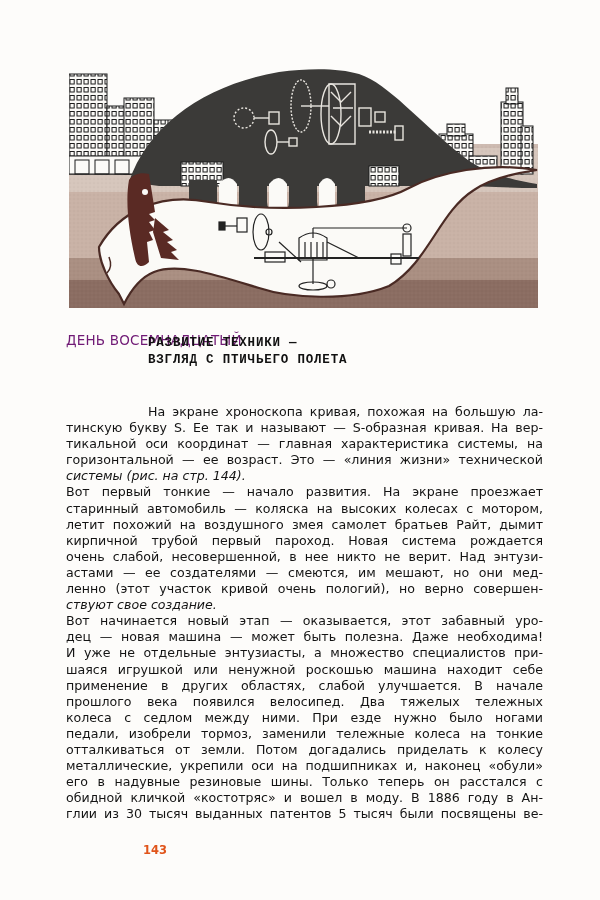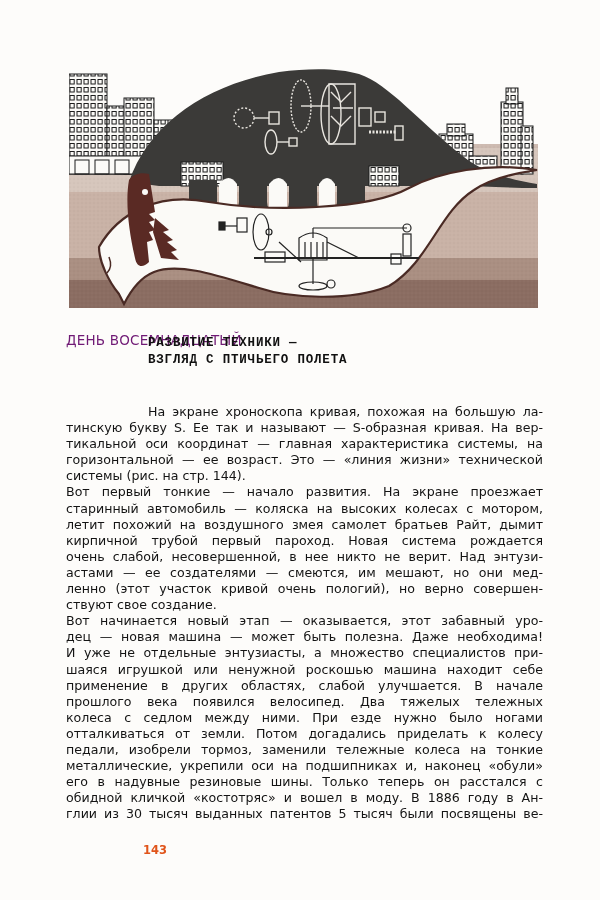--- a/index.html
+++ b/index.html
@@ -58,20 +58,21 @@
     .line {
       display: block;
       text-align: justify;
       text-align-last: justify;
       white-space: nowrap;
       height: 16.1px;
       overflow: visible;
     }
     .line.last {
       text-align-last: left;
+      font-style: italic;
     }
     .line.indent {
       padding-left: 82px;
       margin-top: 25px;
     }
     .page-number {
       position: absolute;
       left: 143px;
       top: 843px;
       font-family: "DejaVu Sans", sans-serif;
@@ -220,22 +221,22 @@
     <span class="line last">ствуют свое создание.</span>
   </div>
   <div>
     <span class="line">Вот начинается новый этап — оказывается, этот забавный уро-</span>
     <span class="line">дец — новая машина — может быть полезна. Даже необходима!</span>
     <span class="line">И уже не отдельные энтузиасты, а множество специалистов при-</span>
     <span class="line">шаяся игрушкой или ненужной роскошью машина находит себе</span>
     <span class="line">применение в других областях, слабой улучшается. В начале</span>
     <span class="line">прошлого века появился велосипед. Два тяжелых тележных</span>
     <span class="line">колеса с седлом между ними. При езде нужно было ногами</span>
+    <span class="line">педали, изобрели тормоз, заменили тележные колеса на тонкие</span>
     <span class="line">отталкиваться от земли. Потом догадались приделать к колесу</span>
-    <span class="line">педали, изобрели тормоз, заменили тележные колеса на тонкие</span>
     <span class="line">металлические, укрепили оси на подшипниках и, наконец «обули»</span>
     <span class="line">его в надувные резиновые шины. Только теперь он расстался с</span>
     <span class="line">обидной кличкой «костотряс» и вошел в моду. В 1886 году в Ан-</span>
     <span class="line">глии из 30 тысяч выданных патентов 5 тысяч были посвящены ве-</span>
   </div>
 </div>
 
 <div class="page-number">143</div>
 
 </body></html>

